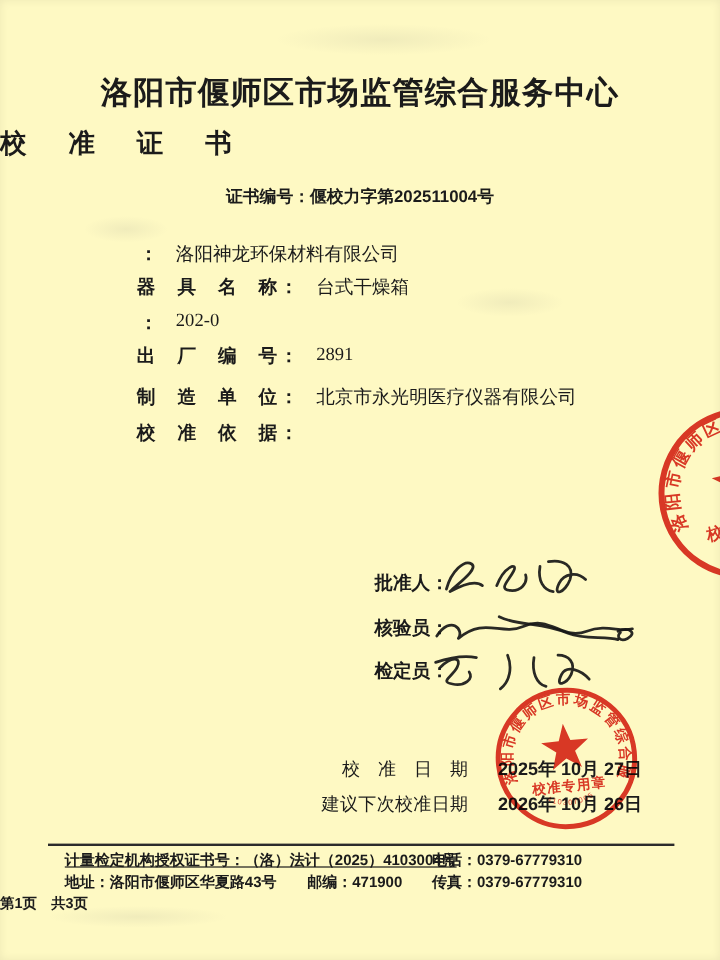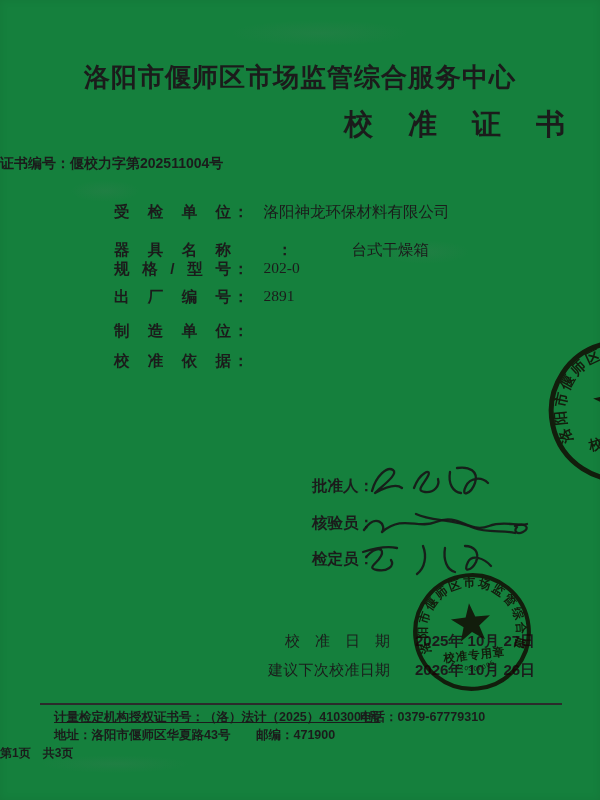--- a/index.html
+++ b/index.html
@@ -2,33 +2,33 @@
 <html><head>
 <meta charset="utf-8">
 <style>
   html,body { margin:0; padding:0; }
   body {
     width:600px; height:800px; background:#f6f6f4;
     font-family:"Liberation Sans","DejaVu Sans",sans-serif;
   }
   .page {
     position:relative; width:600px; height:800px; overflow:hidden;
-    background:#15803d; color:#1b1b1b;
+    background:#fef9c3; color:#1b1b1b;
     box-shadow: inset 0 0 8px rgba(0,0,0,0.07);
   }
   .org-title {
     position:absolute; top:60px; left:0; right:0; text-align:center;
     font-size:26px; font-weight:bold; letter-spacing:1px; white-space:nowrap;
   }
   .doc-title {
-    position:absolute; top:105px; left:0; right:0; text-align:right;
-    font-size:29px; font-weight:bold; letter-spacing:35px; white-space:nowrap;
+    position:absolute; top:105px; left:0; right:0; text-align:left;
+    font-size:22px; font-weight:bold; letter-spacing:35px; white-space:nowrap;
   }
   .cert-line {
-    position:absolute; top:155px; left:0; right:0; 
+    position:absolute; top:155px; left:0; right:0; text-align:center;
     font-size:14px; font-weight:bold; white-space:nowrap;
   }
   .frow {
     position:absolute; left:114px; display:flex; height:22px;
     font-size:15.5px; font-weight:bold; white-space:nowrap;
   }
   .flabel {
     display:inline-block; width:117px;
     text-align:justify; text-align-last:justify;
   }
@@ -66,42 +66,41 @@
   <div class="smudge" style="left:230px;top:20px;width:180px;height:26px;"></div>
   <div class="smudge" style="left:70px;top:180px;width:70px;height:22px;"></div>
   <div class="smudge" style="left:380px;top:240px;width:90px;height:24px;"></div>
   <div class="smudge" style="left:40px;top:755px;width:150px;height:18px;"></div>
 
   <div class="org-title">洛阳市偃师区市场监管综合服务中心</div>
   <div class="doc-title">校准证书</div>
   <div class="cert-line"><span>证书编号：</span><span>偃校力字第202511004号</span></div>
 
   <div class="frow" style="top:202px;">
-    <span class="flabel">受检单位</span>
       <span class="fcolon">：</span>
       <span class="fvalue">洛阳神龙环保材料有限公司</span>
   </div>
-  <div class="frow" style="top:240px;gap:44px;">
+  <div class="frow" style="top:229px;">
     <span class="flabel">器具名称</span>
       <span class="fcolon">：</span>
       <span class="fvalue">台式干燥箱</span>
   </div>
   <div class="frow" style="top:259px;">
-    <span class="flabel">规格/型号</span>
       <span class="fcolon">：</span>
       <span class="fvalue">202-0</span>
   </div>
   <div class="frow" style="top:287px;">
     <span class="flabel">出厂编号</span>
       <span class="fcolon">：</span>
       <span class="fvalue">2891</span>
   </div>
   <div class="frow" style="top:321px;">
     <span class="flabel">制造单位</span>
       <span class="fcolon">：</span>
+      <span class="fvalue">北京市永光明医疗仪器有限公司</span>
   </div>
   <div class="frow" style="top:351px;justify-content:center;">
     <span class="flabel">校准依据</span>
       <span class="fcolon">：</span>
   </div>
 
   <div class="sig-label" style="top:476px;">批准人：</div>
   <div class="sig-label" style="top:513px;">核验员：</div>
   <div class="sig-label" style="top:549px;">检定员：</div>
 
@@ -148,15 +147,16 @@
     <polygon fill="#d6281e" points="60,32 64.7,45.5 79,45.8 67.6,54.5 71.8,68.2 60,60 48.2,68.2 52.4,54.5 41,45.8 55.3,45.5"></polygon>
     <text x="60" y="86" text-anchor="middle" font-size="11" font-weight="bold" fill="#d6281e" letter-spacing="1">校准专用章</text>
     <text font-size="6" fill="#d6281e" letter-spacing="1.2" text-anchor="middle"><textPath href="#dig1" startOffset="50%">410307005</textPath></text>
   </svg>
 
   <div class="footer-line"></div>
   <span class="ftext" style="left:54px;top:709px;text-decoration:underline;">计量检定机构授权证书号：（洛）法计（2025）4103004号</span>
   <span class="ftext" style="left:360px;top:709px;">电话：0379-67779310</span>
   <span class="ftext" style="left:54px;top:727px;">地址：洛阳市偃师区华夏路43号</span>
   <span class="ftext" style="left:256px;top:727px;">邮编：471900</span>
+  <span class="ftext" style="left:360px;top:727px;">传真：0379-67779310</span>
   <div class="page-info">第1页　共3页</div>
 
 </div>
 
 </body></html>

